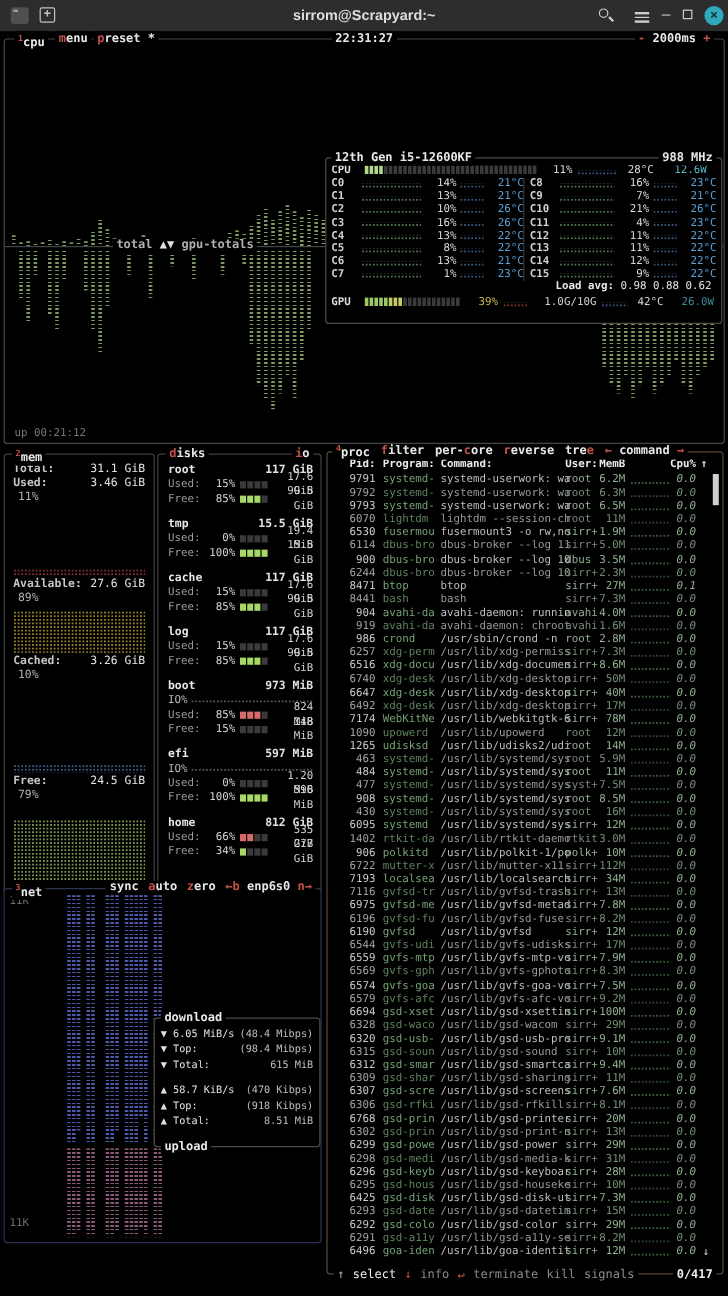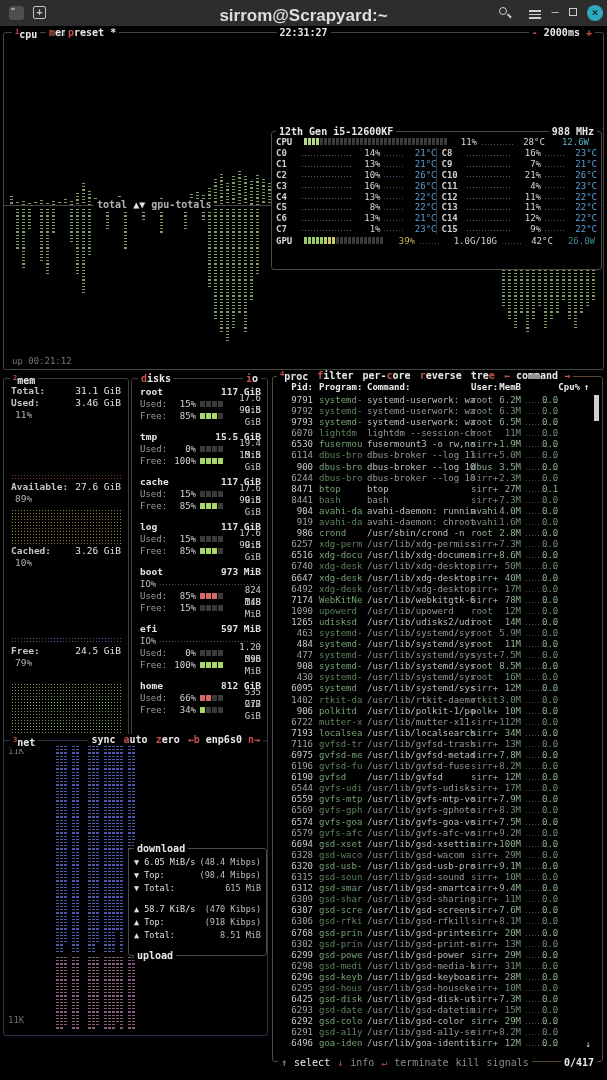--- a/index.html
+++ b/index.html
@@ -4,21 +4,21 @@
 <style>
   * { box-sizing: border-box; }
   html,body { margin:0; padding:0; }
   body {
     width:607px; height:1080px; background:#000; overflow:hidden; position:relative;
     font-family:"DejaVu Sans Mono", monospace; color:#c8c8c8;
   }
   
   .titlebar { position:absolute; top:0; left:0; width:607px; height:26px; background:#2d2d2d; }
   .tb-title { position:absolute; left:50%; top:6px; transform:translateX(-50%);
-    font-family:"Liberation Sans", sans-serif; font-weight:bold; font-size:17px; color:#dedede; white-space:nowrap; }
+    font-family:"Liberation Sans", sans-serif; font-weight:bold; font-size:12px; color:#dedede; white-space:nowrap; }
   .tb-appicon { position:absolute; left:9px; top:6px; width:15px; height:14px; background:#4f4f4f; border-radius:3px; }
   .tb-appicon:after { content:""; position:absolute; left:2px; top:2px; width:4px; height:2px; background:#9a9a9a; }
   .tb-newtab { position:absolute; left:33px; top:6px; width:13px; height:13px; border:1.5px solid #c2c2c2; border-radius:2px;
     color:#c2c2c2; font-size:10px; line-height:10px; text-align:center; font-weight:bold; }
   .tb-btn { position:absolute; top:5px; width:16px; height:16px; color:#cdcdcd; text-align:center; }
   .tb-search { right:94px; }
   .tb-search .lens { position:absolute; left:2px; top:2px; width:8px; height:8px; border:1.5px solid #cdcdcd; border-radius:50%; }
   .tb-search .handle { position:absolute; left:10px; top:10px; width:5px; height:1.5px; background:#cdcdcd; transform:rotate(45deg); }
   .tb-menu { right:64px; padding-top:3px; }
   .tb-menu i { display:block; width:12px; height:1.5px; background:#cdcdcd; margin:2px auto; }
@@ -124,21 +124,21 @@
   #proc-rows { position:absolute; left:0; top:18px; width:100%; }
   .proc-row { position:relative; height:11.1px; font-size:9px; line-height:11px; white-space:nowrap; }
   .proc-row.alt { opacity:0.8; }
   .pr-pid { position:absolute; left:0; width:40px; text-align:right; color:#c8c8c8; }
   .pr-prog { position:absolute; left:46px; color:#74a174; }
   .pr-cmd { position:absolute; left:94px; color:#bdbdbd; }
   .pr-user { position:absolute; left:198px; color:#93ad93; }
   .pr-mem { position:absolute; left:210px; width:38px; text-align:right; color:#8fb08f; }
   .pr-dots { position:absolute; left:252px; width:34px; height:3px; top:6px;
     background-image:radial-gradient(circle,#3c5c3c 0.6px,transparent 0.8px); background-size:3px 3px; }
-  .pr-cpu { position:absolute; left:269px; width:38px; text-align:left; color:#8fb08f; }
+  .pr-cpu { position:absolute; left:269px; width:38px; text-align:right; color:#8fb08f;font-style:italic; }
   #proc-scroll { position:absolute; right:3px; top:18px; width:5px; height:26px; background:#cfcfcf; z-index:4; }
   #proc-more { position:absolute; right:11px; bottom:12px; font-size:9px; color:#d8d8d8; z-index:4; }
   #proc-footer { position:absolute; bottom:-7px; left:5px; display:flex; gap:7px; background:#000; padding:0 3px;
     font-size:10px; z-index:5; white-space:nowrap; }
   #proc-count { position:absolute; bottom:-7px; right:5px; background:#000; padding:0 3px; font-size:10px;
     color:#ededed; font-weight:bold; z-index:5; }
   .fk { color:#b0b0b0; } .fk-red { color:#c4524a; } .f-sel { color:#ededed; font-weight:normal; } .f-dim { color:#8a8a8a; }
 </style>
 </head>
 <body>
@@ -159,21 +159,21 @@
   <div class="tb-btn tb-min">–</div>
   <div class="tb-btn tb-max">
       <i></i>
     </div>
   <div class="tb-btn tb-close">×</div>
 </div>
 
 <div class="panel" id="cpu-panel">
   <div class="blabel" style="left:8px"><sup class="red">1</sup><span>cpu</span></div>
   <div class="blabel" style="left:42px"><span class="red">m</span><span>enu</span></div>
-  <div class="blabel" style="left:61px"><span class="red">p</span><span>reset *</span></div>
+  <div class="blabel" style="left:74px"><span class="red">p</span><span>reset *</span></div>
   <div class="blabel" id="cpu-clock">22:31:27</div>
   <div class="blabel" id="cpu-interval"><span class="red">-</span> <span>2000ms</span> <span class="red">+</span></div>
 
   <div class="graph" id="cpu-graph" style="align-items: flex-end;">
       <div style="width: 2.5px; margin-right: 3.5px; height: 18%; background-image: repeating-linear-gradient(rgb(125, 155, 94) 0px, rgb(125, 155, 94) 1.2px, transparent 1.2px, transparent 3.2px);"></div>
       <div style="width: 2.5px; margin-right: 3.5px; height: 6%; background-image: repeating-linear-gradient(rgb(125, 155, 94) 0px, rgb(125, 155, 94) 1.2px, transparent 1.2px, transparent 3.2px);"></div>
       <div style="width: 2.5px; margin-right: 3.5px; height: 8%; background-image: repeating-linear-gradient(rgb(125, 155, 94) 0px, rgb(125, 155, 94) 1.2px, transparent 1.2px, transparent 3.2px);"></div>
       <div style="width: 2.5px; margin-right: 3.5px; height: 4%; background-image: repeating-linear-gradient(rgb(125, 155, 94) 0px, rgb(125, 155, 94) 1.2px, transparent 1.2px, transparent 3.2px);"></div>
       <div style="width: 2.5px; margin-right: 3.5px; height: 6%; background-image: repeating-linear-gradient(rgb(125, 155, 94) 0px, rgb(125, 155, 94) 1.2px, transparent 1.2px, transparent 3.2px);"></div>
       <div style="width: 2.5px; margin-right: 3.5px; height: 10%; background-image: repeating-linear-gradient(rgb(125, 155, 94) 0px, rgb(125, 155, 94) 1.2px, transparent 1.2px, transparent 3.2px);"></div>
@@ -479,20 +479,21 @@
           </div>
           <div class="core-row">
             <span class="core-name">C15</span>
             <span class="dots green-d core-graph"></span>
             <span class="pct">9%</span>
             <span class="dots" style="width: 20px;"></span>
             <span class="core-temp">22°C</span>
           </div>
         </div>
     </div>
+    <div id="load-row"><b>Load avg:</b> <span>0.98 0.88 0.62</span></div>
     <div class="cbx-row">
       <span class="cbx-label">GPU</span>
       <span class="meter" id="gpu-meter">
           <i style="background: rgb(156, 201, 106);"></i>
           <i style="background: rgb(156, 201, 106);"></i>
           <i style="background: rgb(156, 201, 106);"></i>
           <i style="background: rgb(156, 201, 106);"></i>
           <i style="background: rgb(156, 201, 106);"></i>
           <i style="background: rgb(201, 201, 106);"></i>
           <i style="background: rgb(201, 201, 106);"></i>

